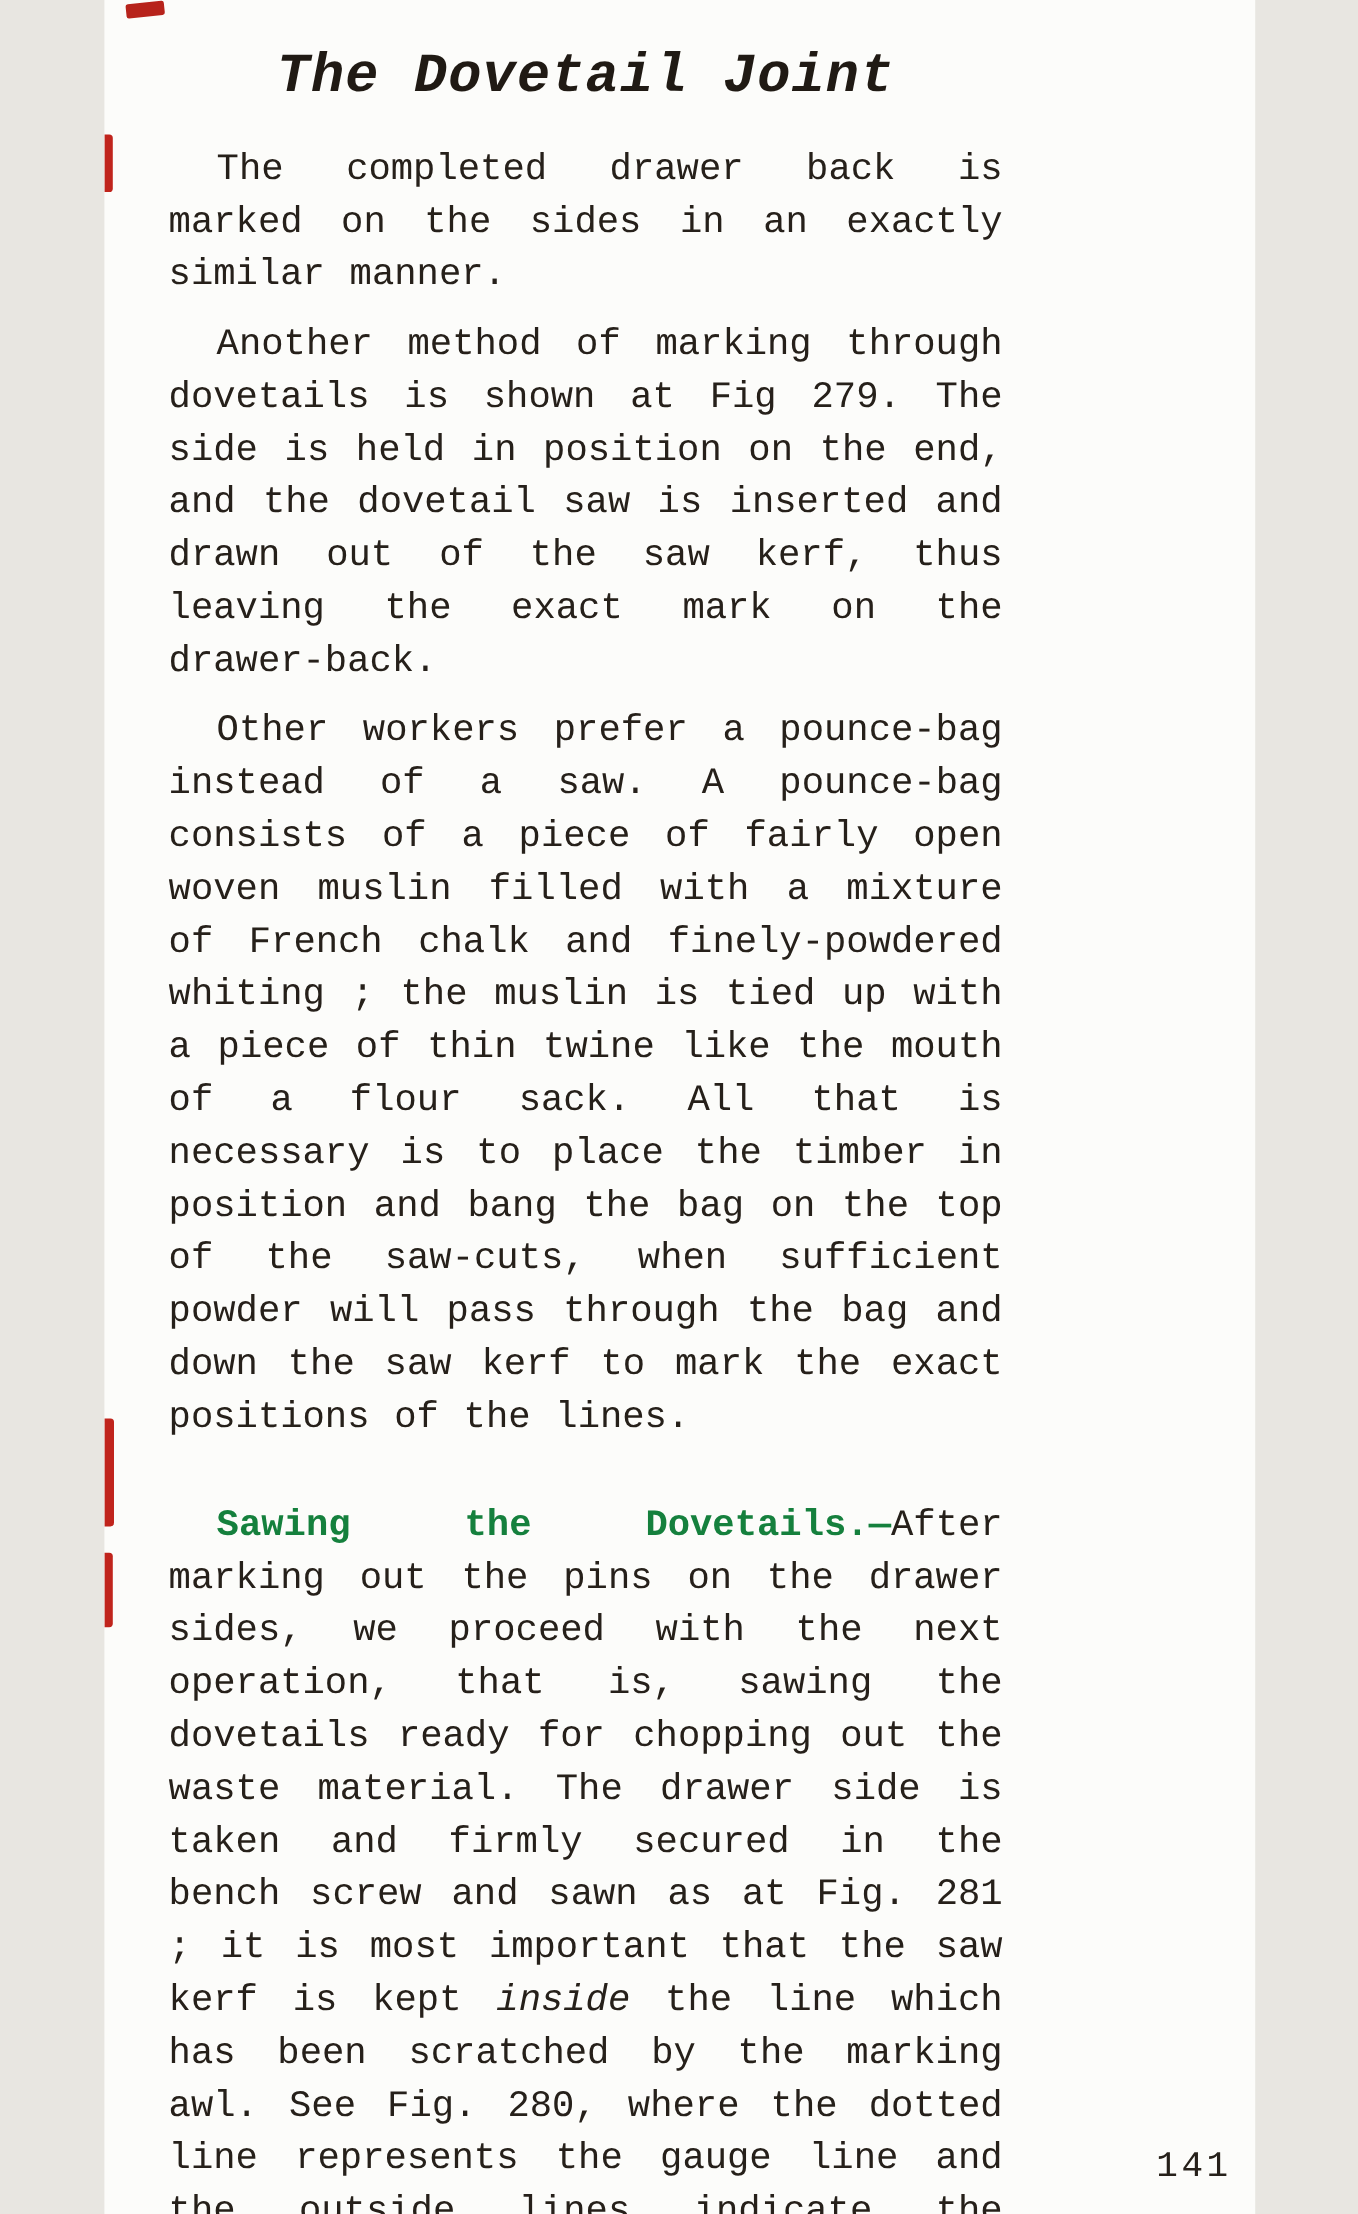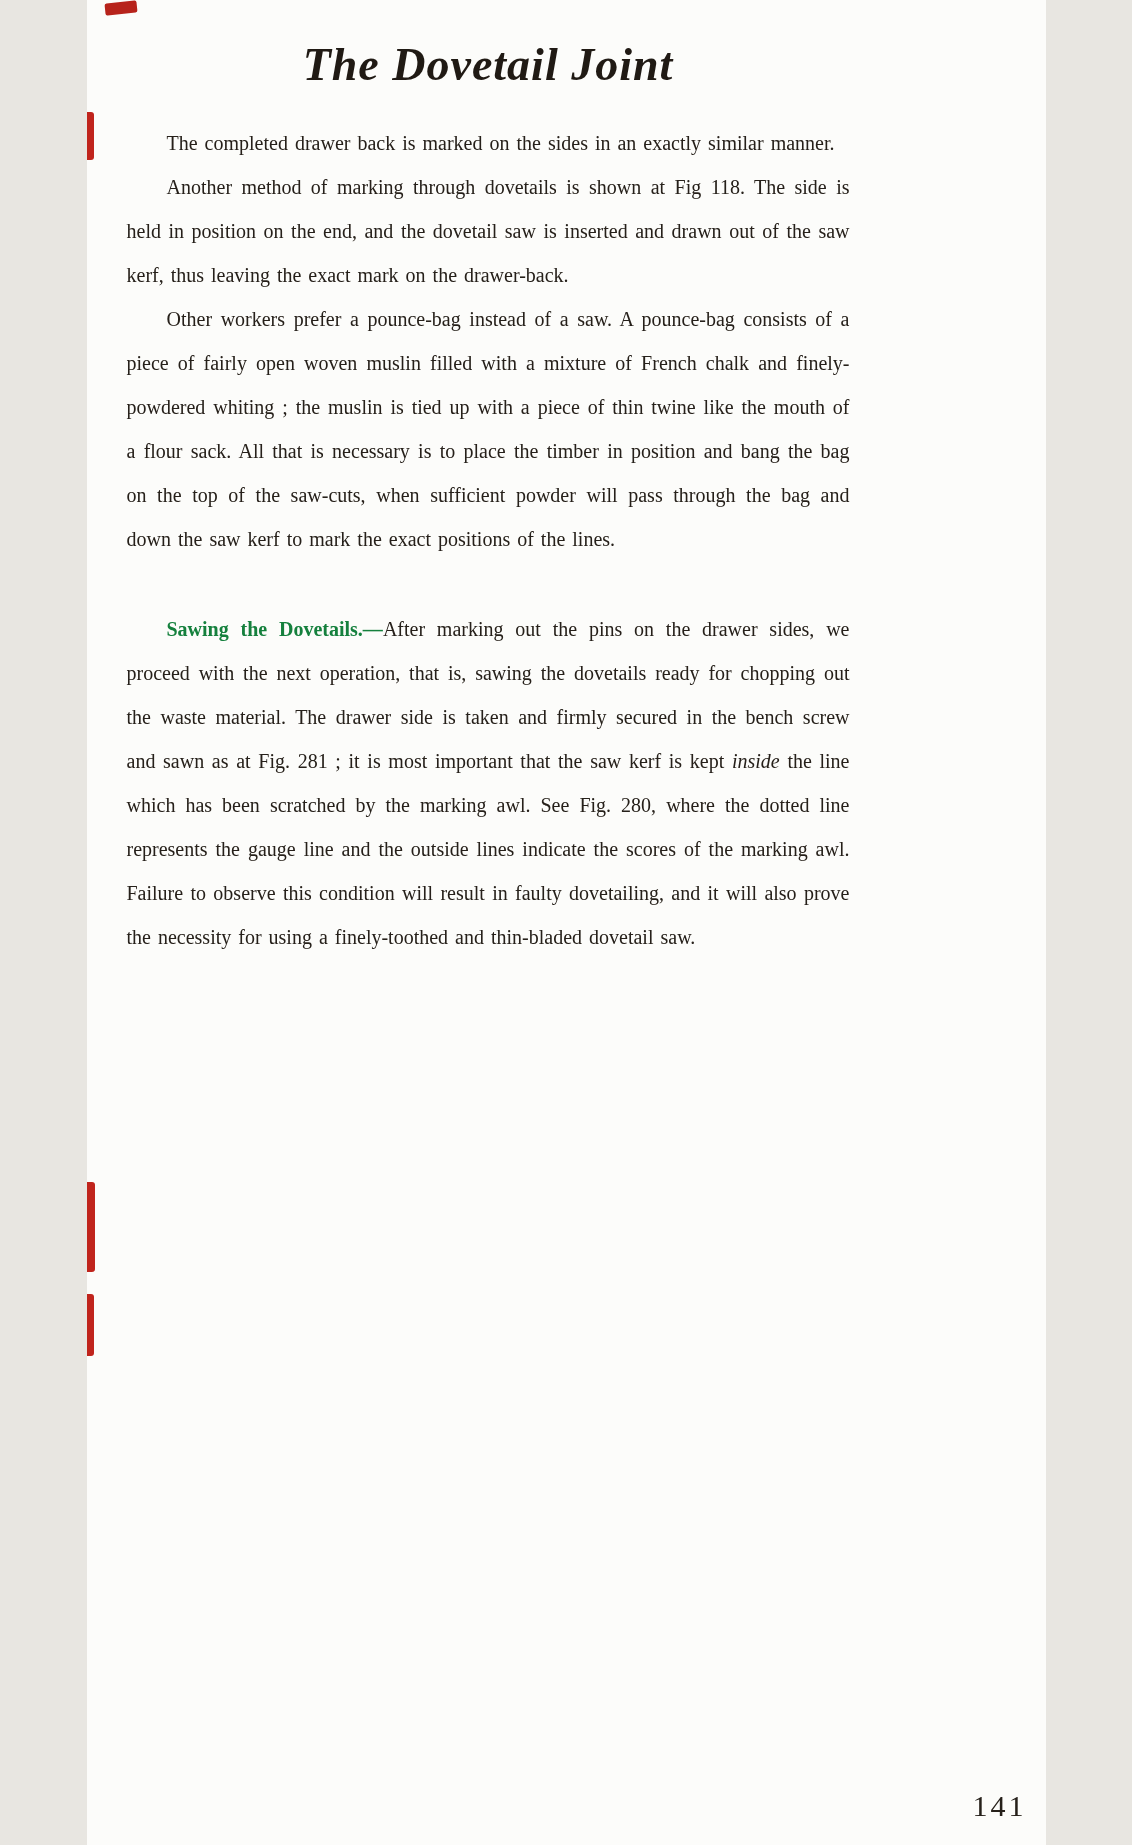--- a/index.html
+++ b/index.html
@@ -8,41 +8,41 @@
     background: #e8e6e1;
   }
 
   .page {
     position: relative;
     width: 959px;
     height: 1845px;
     margin: 0 auto;
     background: #fcfcfa;
     color: #26201a;
-    font-family: Liberation Serif, serif;
+    font-family: Liberation Mono, monospace;
     padding: 26px 196px 0 40px;
     overflow: hidden;
   }
 
   .title {
     font-style: italic;
     font-weight: bold;
     font-size: 46px;
     letter-spacing: 1px;
     text-align: center;
     margin: 12px 0 30px 0;
     color: #201a14;
   }
 
   .para {
-    font-size: 20px;
+    font-size: 31px;
     line-height: 44px;
     text-align: justify;
     text-indent: 40px;
-    margin: 0;
+    margin: 14px;
     word-spacing: 2px;
   }
 
   .section-start {
     margin-top: 46px;
   }
 
   .lead {
     font-weight: bold;
     color: #15803d;
@@ -79,21 +79,21 @@
 
   <div class="scan-mark mark-top"></div>
   <div class="scan-mark mark-edge-1"></div>
   <div class="scan-mark mark-edge-2"></div>
   <div class="scan-mark mark-edge-3"></div>
 
   <h1 class="title">The Dovetail Joint</h1>
 
   <p class="para">The completed drawer back is marked on the sides in an exactly similar manner.</p>
 
-  <p class="para">Another method of marking through dovetails is shown at Fig 118.  The side is held in position on the end, and the dovetail saw is inserted and drawn out of the saw kerf, thus leaving the exact mark on the drawer-back.</p>
+  <p class="para">Another method of marking through dovetails is shown at Fig 279.  The side is held in position on the end, and the dovetail saw is inserted and drawn out of the saw kerf, thus leaving the exact mark on the drawer-back.</p>
 
   <p class="para">Other workers prefer a pounce-bag instead of a saw. A pounce-bag consists of a piece of fairly open woven muslin filled with a mixture of French chalk and finely-powdered whiting ; the muslin is tied up with a piece of thin twine like the mouth of a flour sack.  All that is necessary is to place the timber in position and bang the bag on the top of the saw-cuts, when sufficient powder will pass through the bag and down the saw kerf to mark the exact positions of the lines.</p>
 
   <p class="para section-start"><b class="lead">Sawing the Dovetails.—</b><span>After marking out the pins on the drawer sides, we proceed with the next operation, that is, sawing the dovetails ready for chopping out the waste material.  The drawer side is taken and firmly secured in the bench screw and sawn as at Fig. 281 ; it is most important that the saw kerf is kept </span><i>inside</i><span> the line which has been scratched by the marking awl. See Fig. 280, where the dotted line represents the gauge line and the outside lines indicate the scores of the marking awl.  Failure to observe this condition will result in faulty dovetailing, and it will also prove the necessity for using a finely-toothed and thin-bladed dovetail saw.</span></p>
 
 
   <div class="page-number">141</div>
 
 </div>
 

